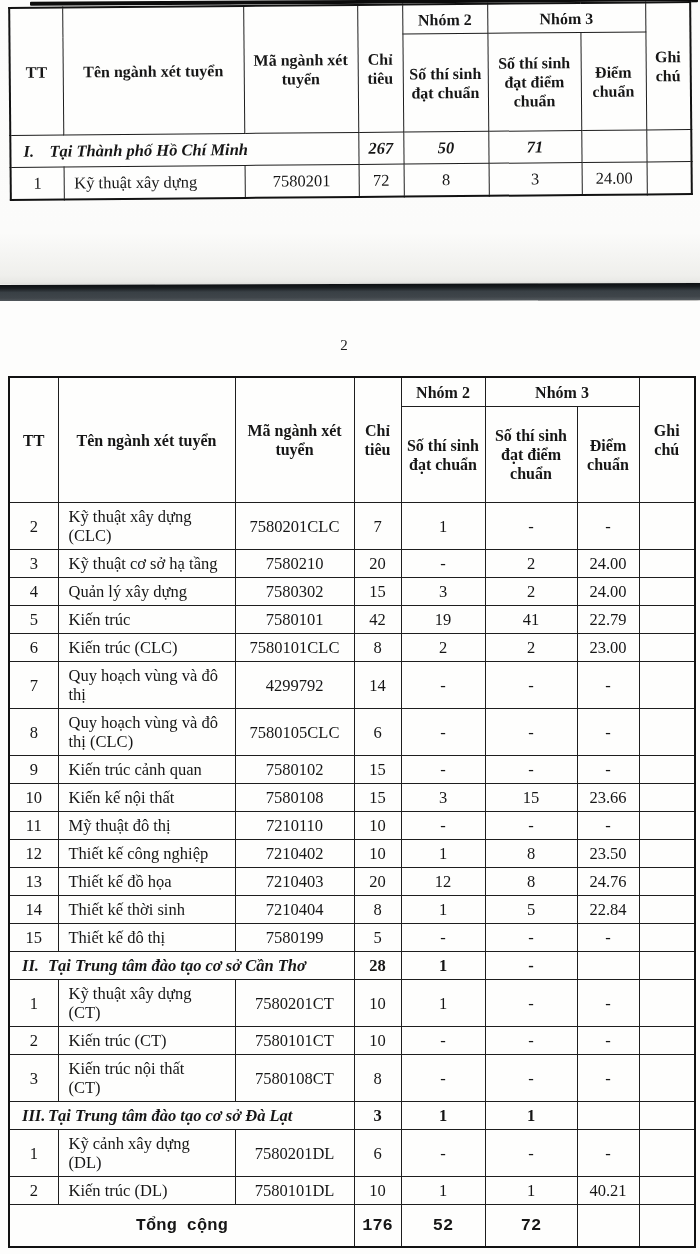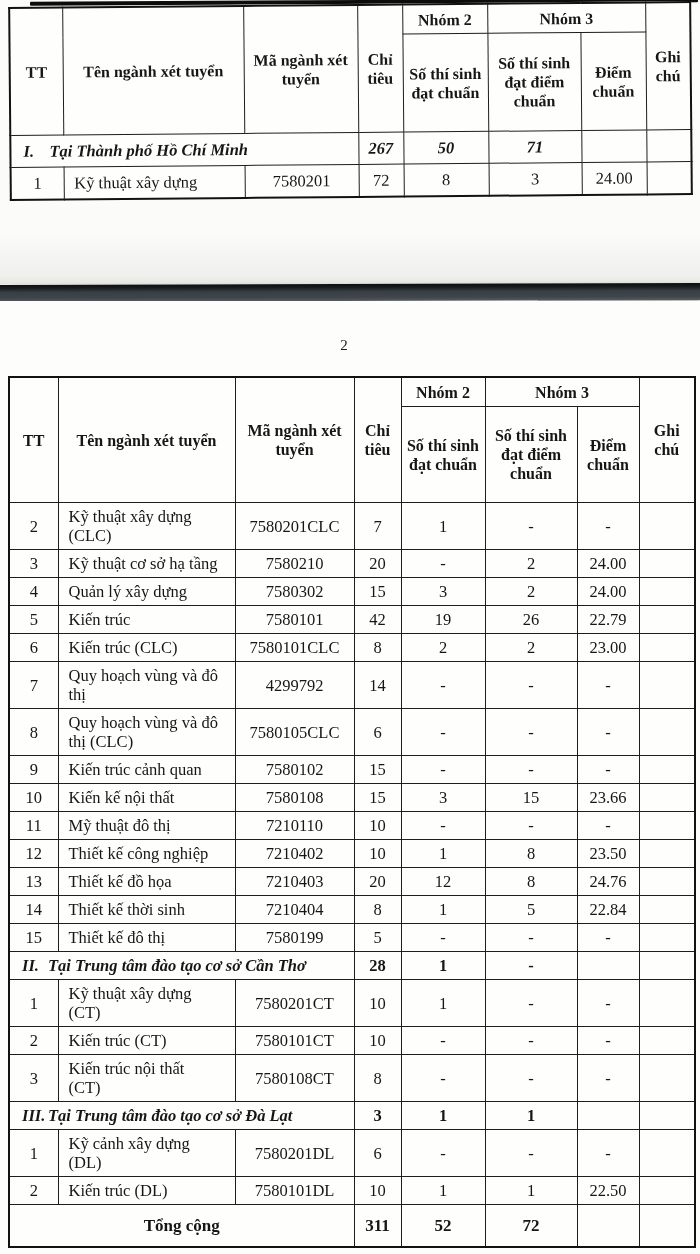--- a/index.html
+++ b/index.html
@@ -43,21 +43,21 @@
   #table1 td { padding-top:6px; padding-bottom:6px; }
   #table2 { position:absolute; top:75px; left:8px; width:686px; }
   .hrowA th { height:26px; }
   .hrowB th { height:93px; }
 
   .section-label { text-align:left; padding:4px 2px 4px 12px; white-space:nowrap; }
   .sec-no { display:inline-block; min-width:26px; font-weight:700; font-style:italic; font-size:16.5px; }
   .sec-text { font-weight:700; font-style:italic; font-size:16.5px; white-space:nowrap; }
   .row-section td { font-weight:700; }
   .row-section.em td { font-style:italic; }
-  .row-total td { font-weight:700; height:33px; font-size:17px; }
+  .row-total td { font-weight:700; height:33px; font-size:17px;font-family:Liberation Mono, monospace; }
   .total-label { text-align:center; }
 </style>
 </head>
 <body>
 
 <div class="page" id="page1">
   <div id="top-edge-artifact"></div>
   <table id="table1">
     <colgroup>
       <col style="width:53px">
@@ -169,21 +169,21 @@
           <td class="num">2</td>
           <td class="num">24.00</td>
           <td class="num"></td>
         </tr>
         <tr class="row-data">
           <td class="num">5</td>
           <td class="name">Kiến trúc</td>
           <td class="num">7580101</td>
           <td class="num">42</td>
           <td class="num">19</td>
-          <td class="num">26</td>
+          <td class="num">41</td>
           <td class="num">22.79</td>
           <td class="num"></td>
         </tr>
         <tr class="row-data">
           <td class="num">6</td>
           <td class="name">Kiến trúc (CLC)</td>
           <td class="num">7580101CLC</td>
           <td class="num">8</td>
           <td class="num">2</td>
           <td class="num">2</td>
@@ -336,26 +336,26 @@
           <td class="num">-</td>
           <td class="num"></td>
         </tr>
         <tr class="row-data">
           <td class="num">2</td>
           <td class="name">Kiến trúc (DL)</td>
           <td class="num">7580101DL</td>
           <td class="num">10</td>
           <td class="num">1</td>
           <td class="num">1</td>
-          <td class="num">22.50</td>
+          <td class="num">40.21</td>
           <td class="num"></td>
         </tr>
         <tr class="row-total">
           <td class="total-label" colspan="3">Tổng cộng</td>
-          <td class="num">311</td>
+          <td class="num">176</td>
           <td class="num">52</td>
           <td class="num">72</td>
           <td class="num"></td>
           <td class="num"></td>
         </tr>
       </tbody>
   </table>
 </div>
 
 </body></html>

